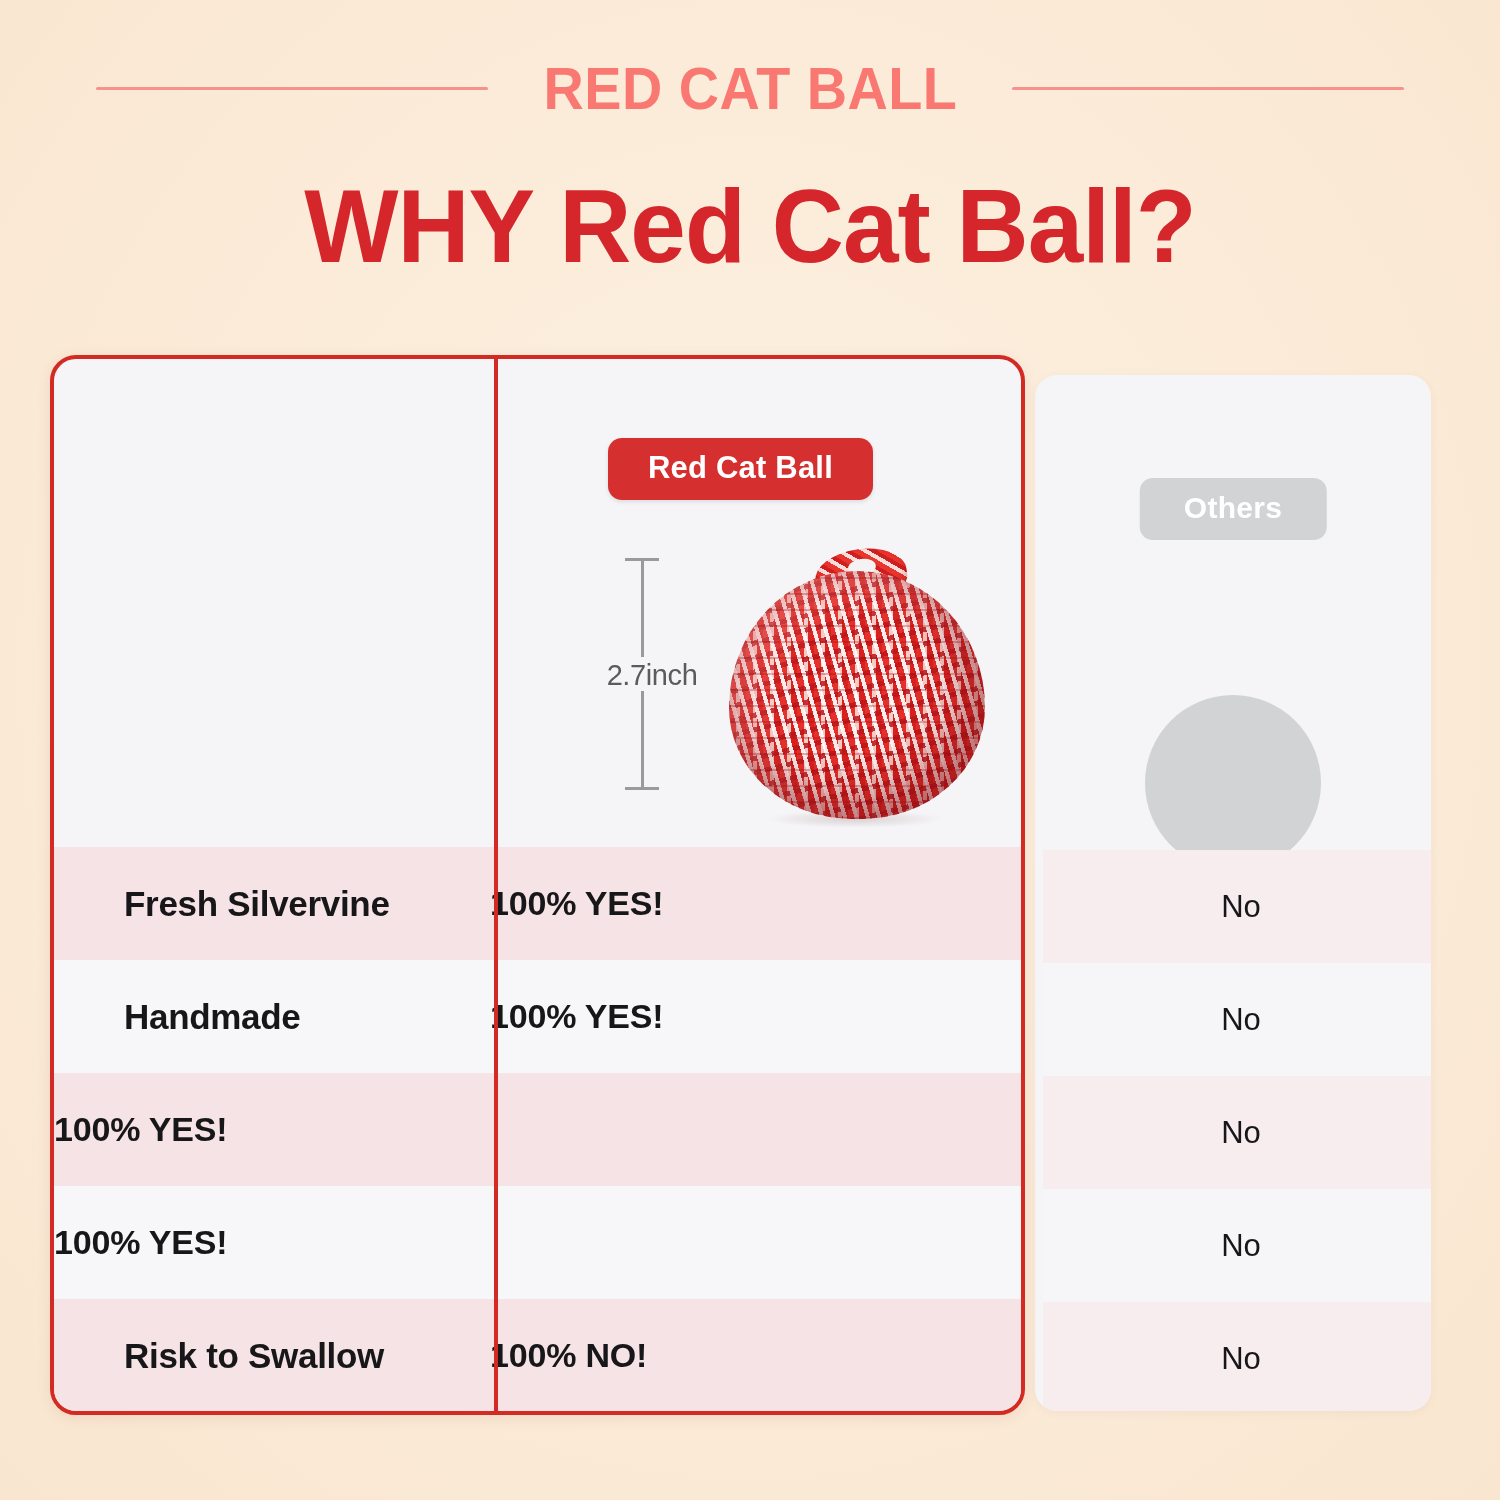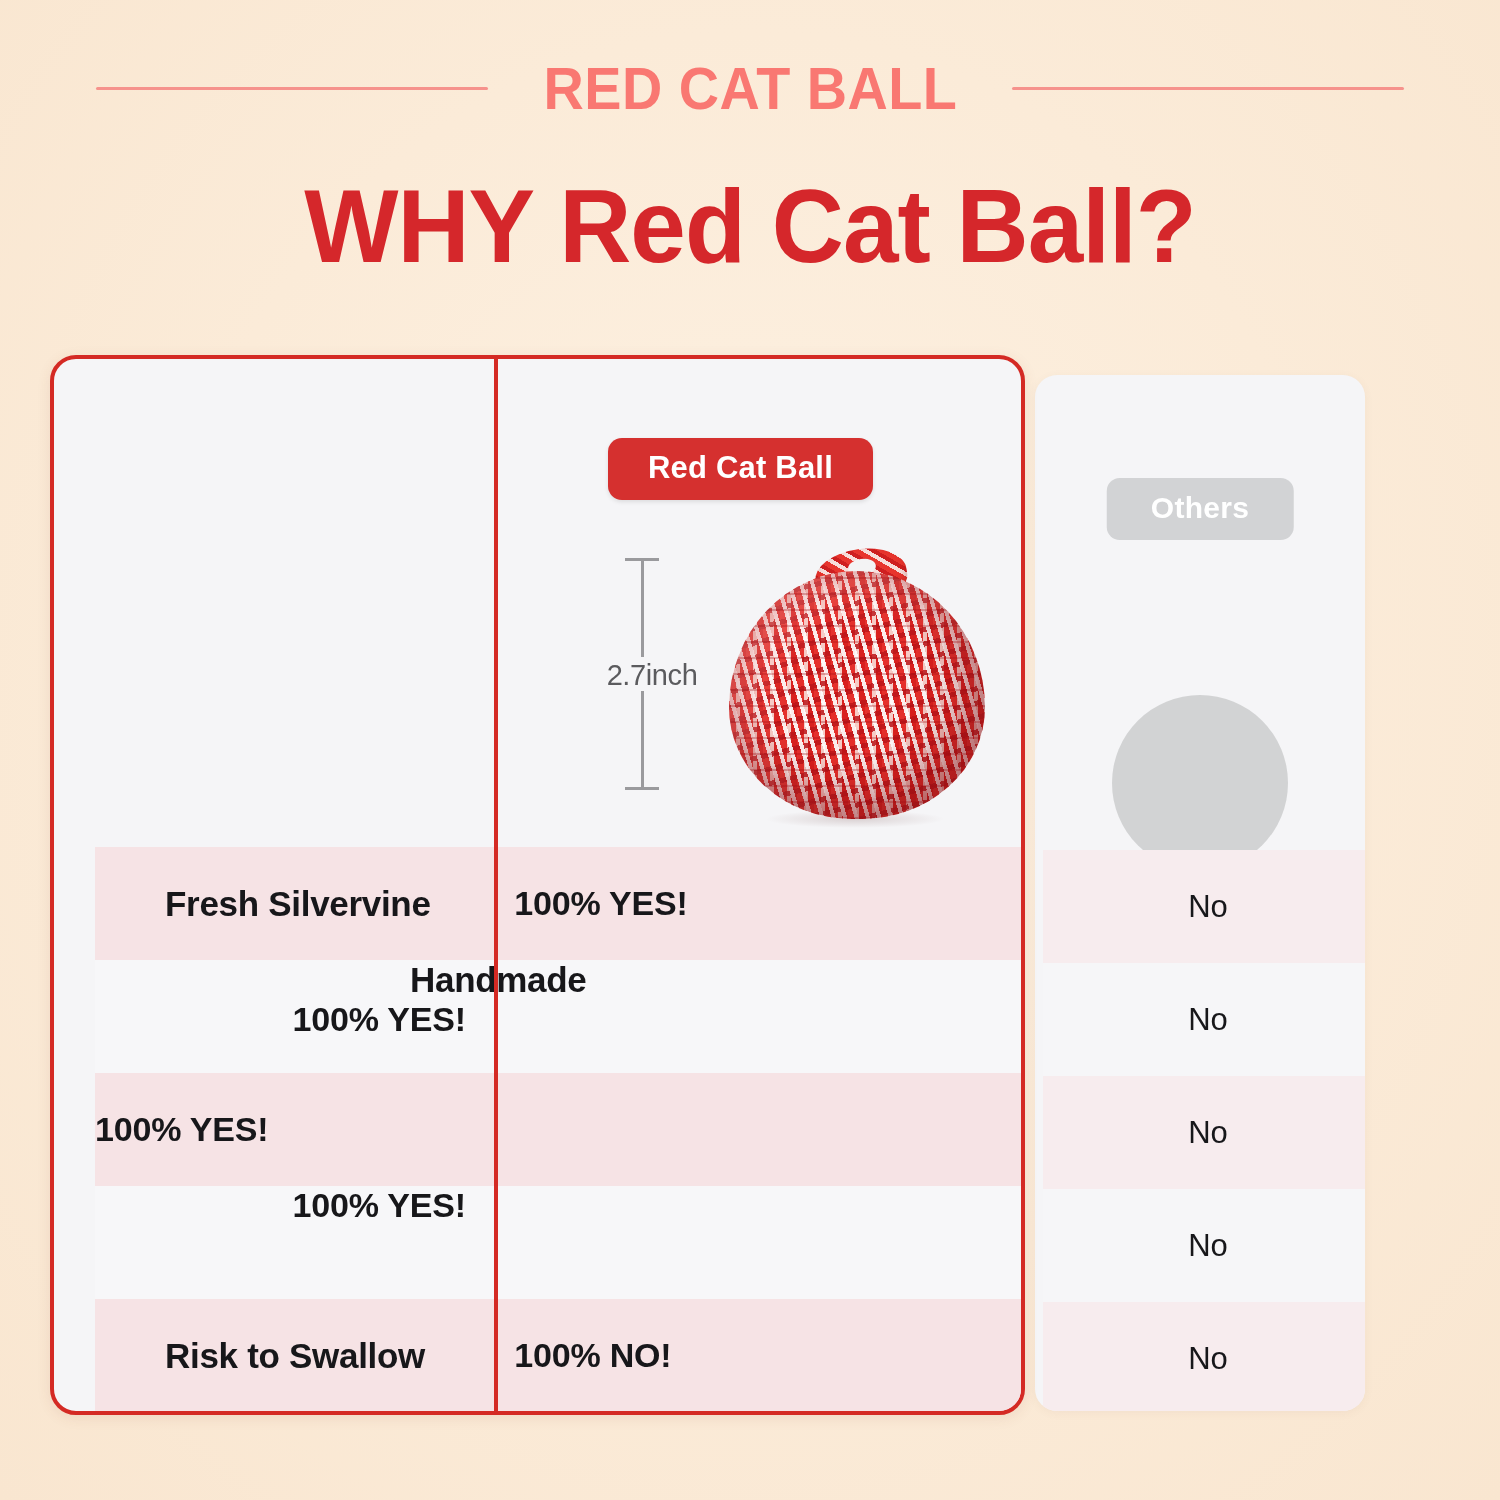--- a/index.html
+++ b/index.html
@@ -34,21 +34,21 @@
     font-size:104px; font-weight:bold; color:#d5272b;
     letter-spacing:-1px; line-height:1.12;
     transform: scaleX(.96); transform-origin:center top;
   }
 
   
   .compare { position:absolute; left:0; top:0; width:1500px; height:1500px; }
 
   
   .others-card {
-    position:absolute; left:1035px; top:375px; width:330px; height:1036px;
+    position:absolute; left:1035px; top:375px; width:396px; height:1036px;
     background:#f5f5f7; border-radius:22px; overflow:hidden;
     box-shadow:0 2px 10px rgba(120,90,60,.06);
   }
   .others-head {
     position:absolute; left:0; top:0; width:100%; height:475px;
   }
   .others-badge {
     position:absolute; left:50%; top:103px; transform:translateX(-50%);
     background:#d2d3d5; color:#ffffff;
     font-size:30px; font-weight:bold; letter-spacing:.3px;
@@ -140,23 +140,23 @@
     background:
       repeating-linear-gradient(0deg, rgba(160,10,16,.30) 0 2px, rgba(255,255,255,0) 2px 16px);
   }
   .ball:after {
     content:""; position:absolute; inset:0; border-radius:inherit;
     background: radial-gradient(circle at 50% 50%, rgba(255,255,255,0) 52%, rgba(150,15,20,.40) 100%);
   }
 
   
   .rows { position:absolute; left:0; top:488px; width:100%; }
-  .row { height:113px; display:flex; align-items:center;margin-left:41px; }
+  .row { height:113px; display:flex; align-items:center; }
   .row.tint { background:#f6e3e5; }
-  .row.plain { background:#f7f7f9;flex-direction:column; }
+  .row.plain { background:#f7f7f9; }
   .row .feature {
     width:436px; padding-left:70px;
     font-size:35px; font-weight:bold; color:#17171a; letter-spacing:-.3px;
   }
   .row .verdict {
     width:531px; text-align:left;
     font-size:34px; font-weight:bold; color:#17171a; letter-spacing:-.2px;
   }
 </style>
 </head>

